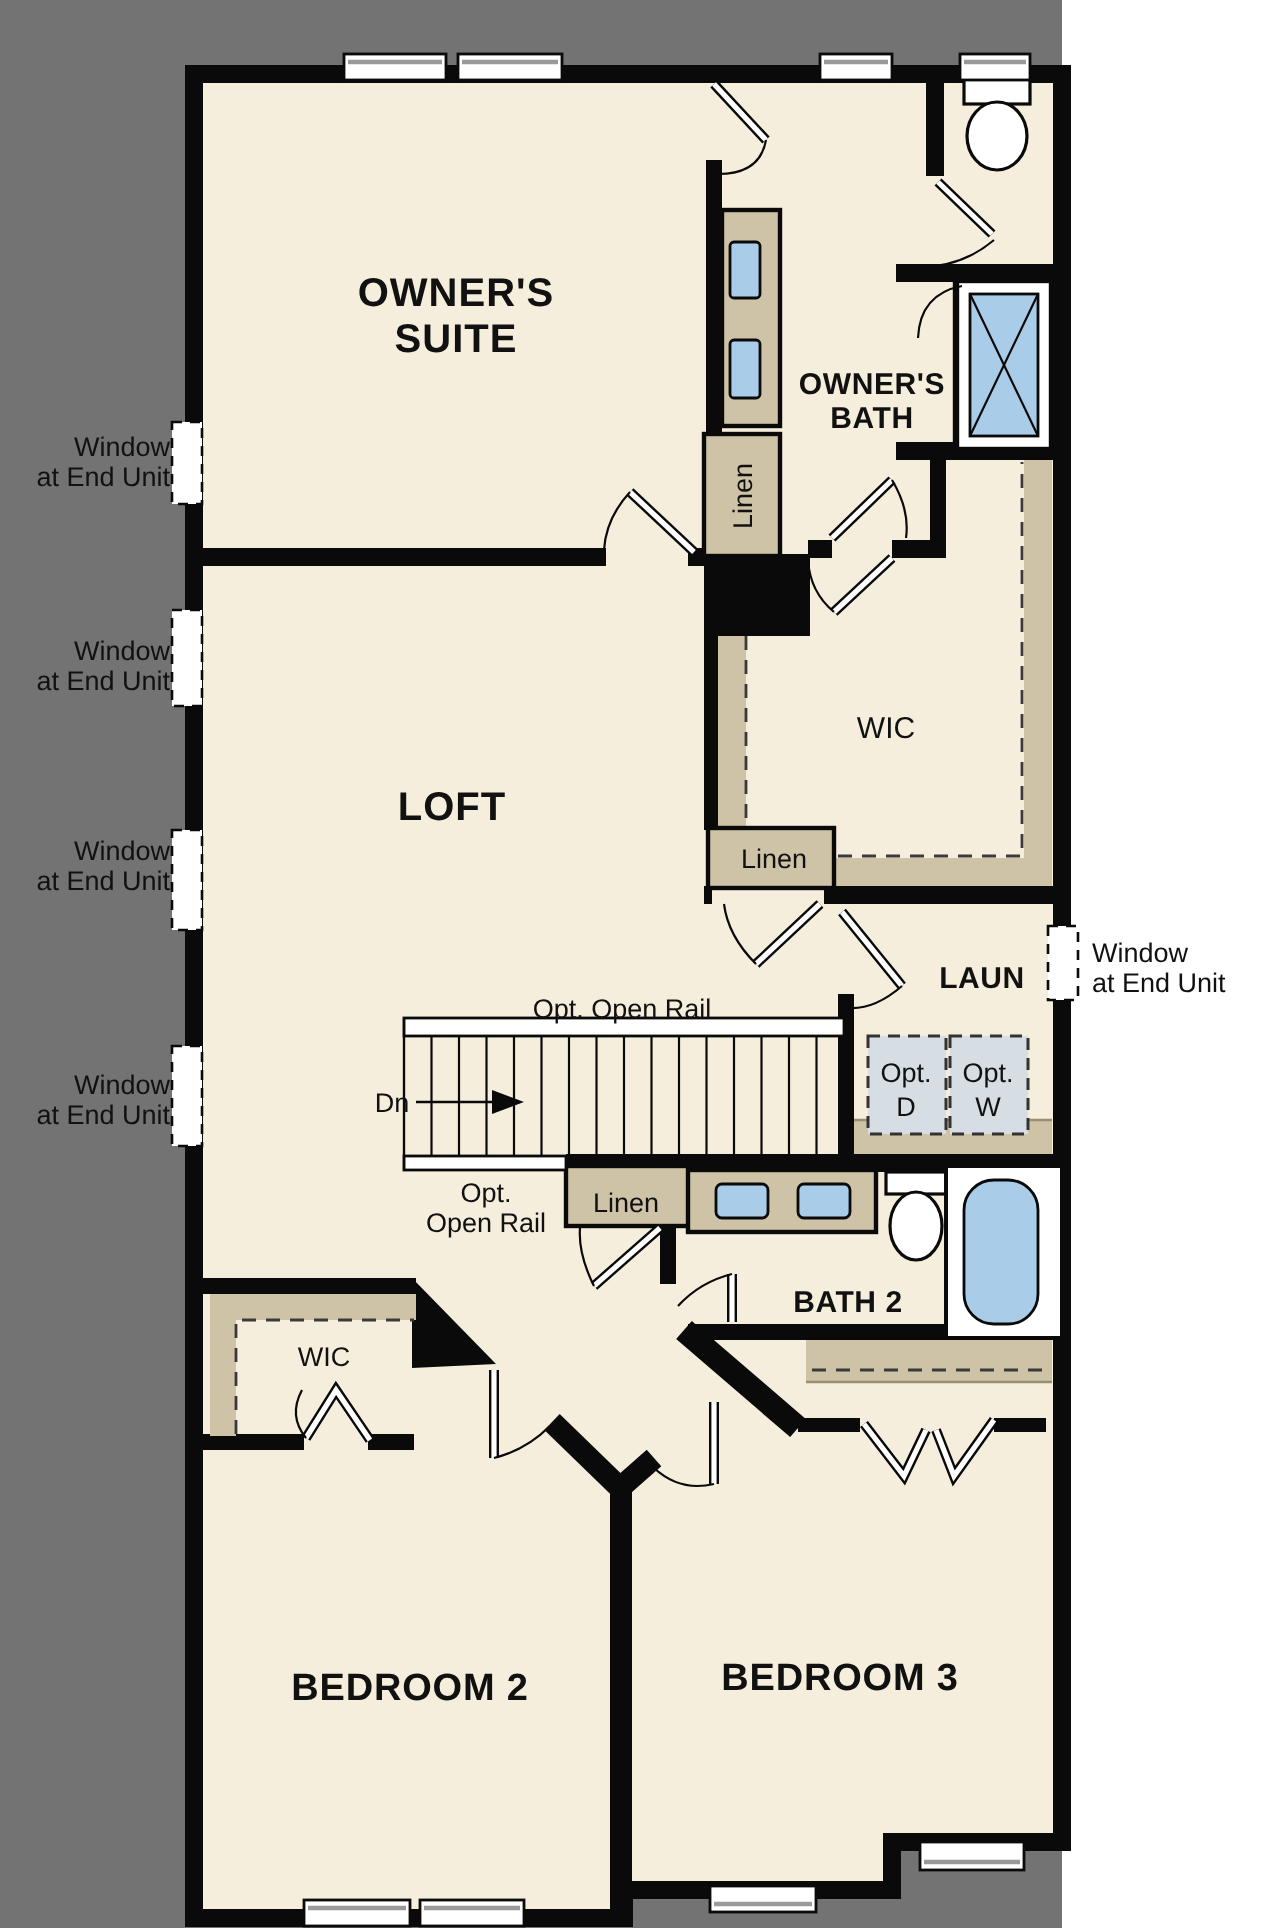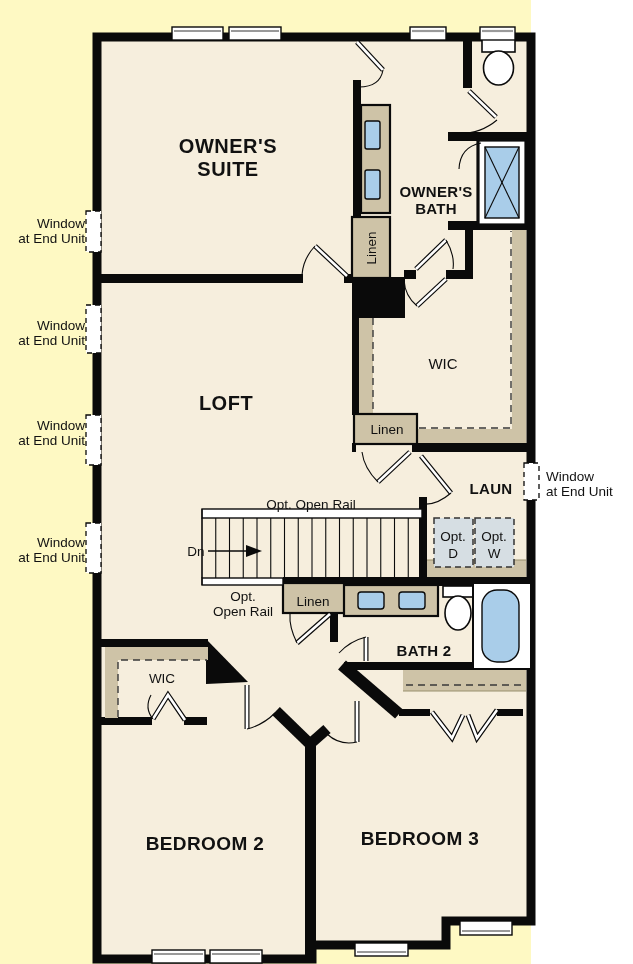--- a/index.html
+++ b/index.html
@@ -1,16 +1,16 @@
 <!DOCTYPE html>
 <html style="--floor: #f6eedd; --wall: #0a0a0a; --cabinet: #cec3a7; --fixture: #a9cde9; --appliance: #d6dee3;"><head>
 <meta charset="utf-8">
 <style>
   html,body{margin:0;padding:0;background:#ffffff;}
-  .page{width:531px;height:964px;position:relative;background:#fef9c3;font-family:"Liberation Sans",sans-serif;}
+  .page{width:531px;height:964px;position:relative;background:#737373;font-family:"Liberation Sans",sans-serif;}
   svg{display:block;}
   
   .floor{fill:var(--floor);stroke:var(--wall);stroke-width:9;stroke-linejoin:miter;}
   .wall{fill:var(--wall);stroke:none;}
   .wall-line{stroke:var(--wall);fill:none;}
   .cab{fill:var(--cabinet);stroke:none;}
   .cab-box{fill:var(--cabinet);stroke:var(--wall);stroke-width:2.2;}
   .cab-dash{fill:none;stroke:#3a3a3a;stroke-width:1.4;stroke-dasharray:7 5;}
   .cab-edge{stroke:#98906f;stroke-width:1.2;fill:none;}
   .fix{fill:#ffffff;stroke:var(--wall);stroke-width:1.6;}

